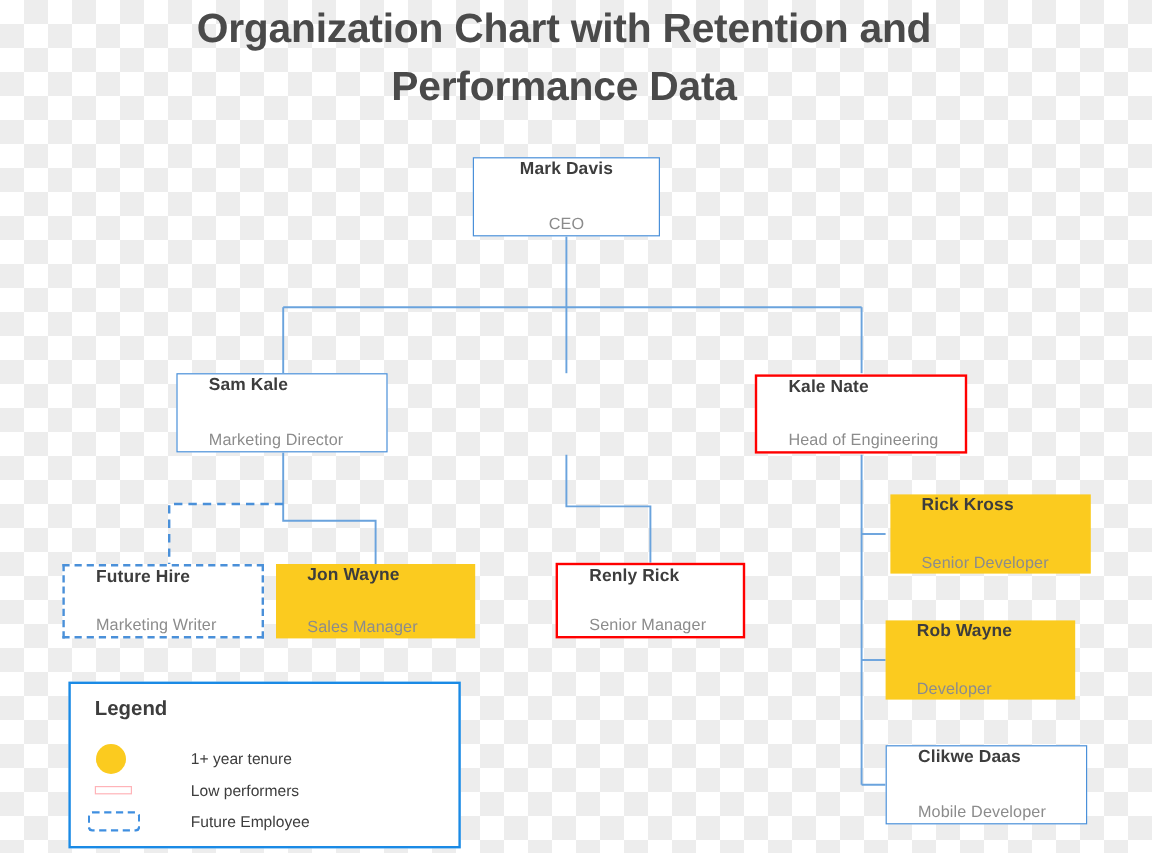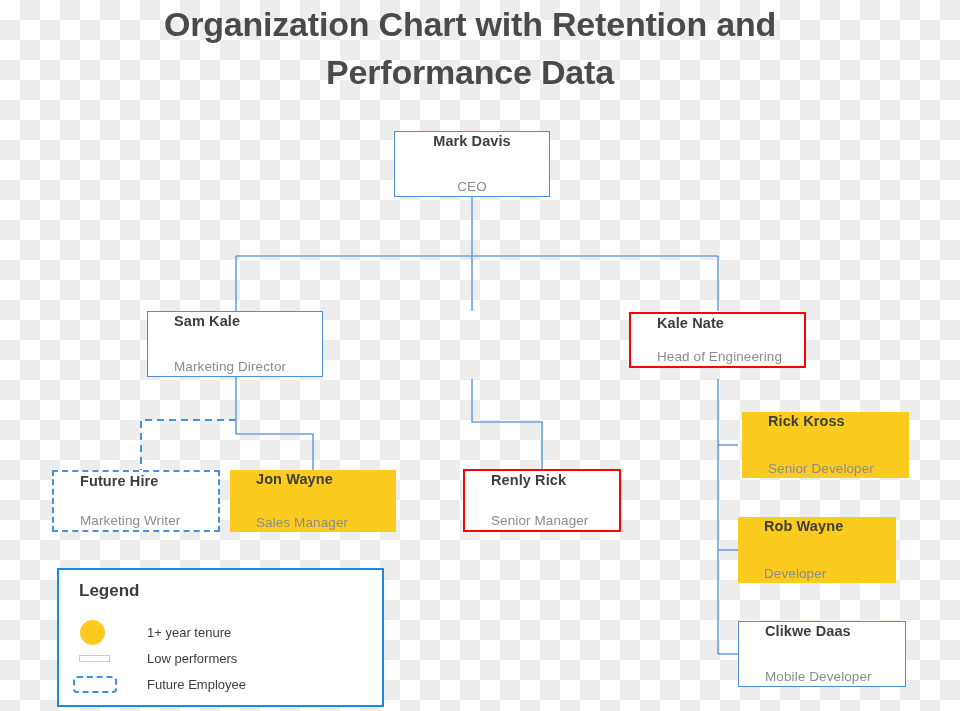--- a/index.html
+++ b/index.html
@@ -105,21 +105,21 @@
   .lg-row {
     position: absolute;
     left: 20px;
     display: flex;
     align-items: center;
   }
   .lg-row .lg-label {
     font-size: 13px;
     color: #3d3d3d;
     white-space: nowrap;
-    margin-left: 0;
+    margin-left: 12px;
   }
   #lg-row-0 { top: 50px;  }
   #lg-row-1 { top: 81px;  }
   #lg-row-2 { top: 106px; }
 
   .sw-wrap {
     width: 68px;
     display: flex;
     align-items: center;
     justify-content: flex-start;
@@ -188,21 +188,21 @@
     <div class="nm">Mark Davis</div>
     <div class="rl">CEO</div>
   </div>
 
   <div class="node style-blue" style="left:147px; top:311px; width:176px; height:66px;">
     <div class="nm">Sam Kale</div>
     <div class="rl">Marketing Director</div>
   </div>
 
 
-  <div class="node style-red" style="left:629px; top:312px; width:177px; height:56px;">
+  <div class="node style-red" style="left:629px; top:312px; width:177px; height:66px;">
     <div class="nm">Kale Nate</div>
     <div class="rl">Head of Engineering</div>
   </div>
 
   <div class="node style-dashed" style="left:52px; top:470px; width:168px; height:62px;">
     <div class="nm">Future Hire</div>
     <div class="rl">Marketing Writer</div>
   </div>
 
   <div class="node style-gold" style="left:230px; top:470px; width:166px; height:62px;">

